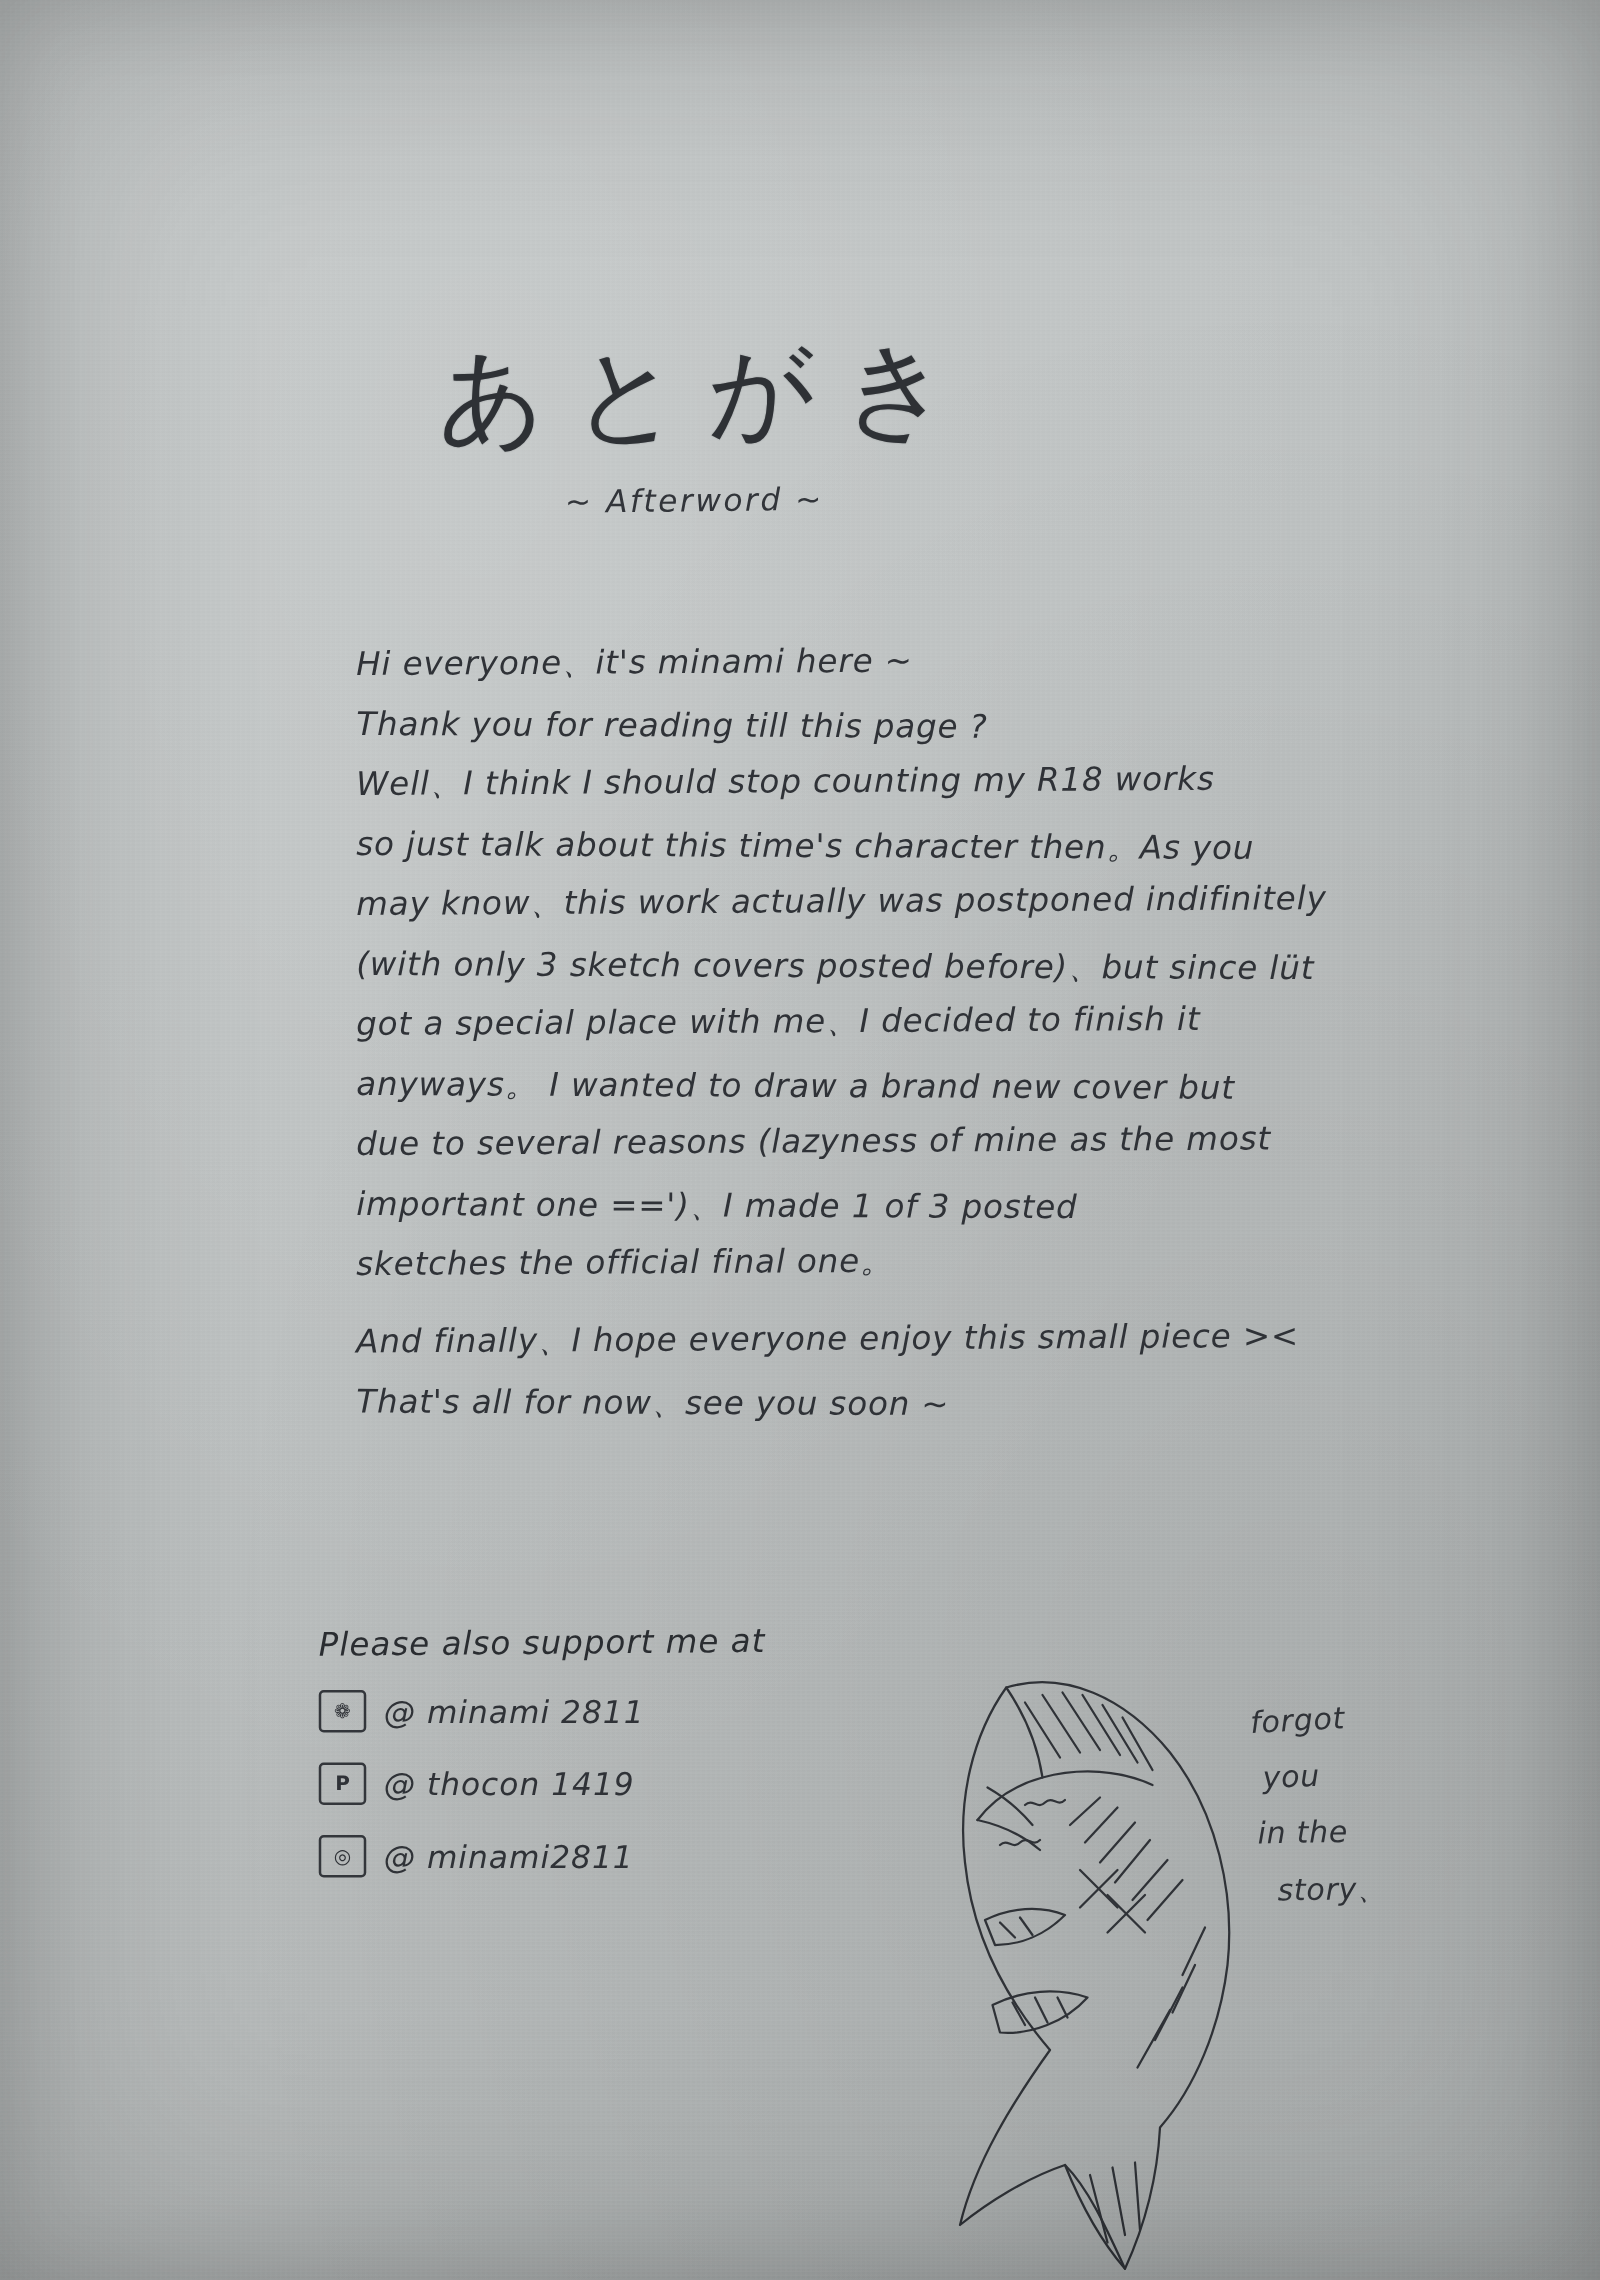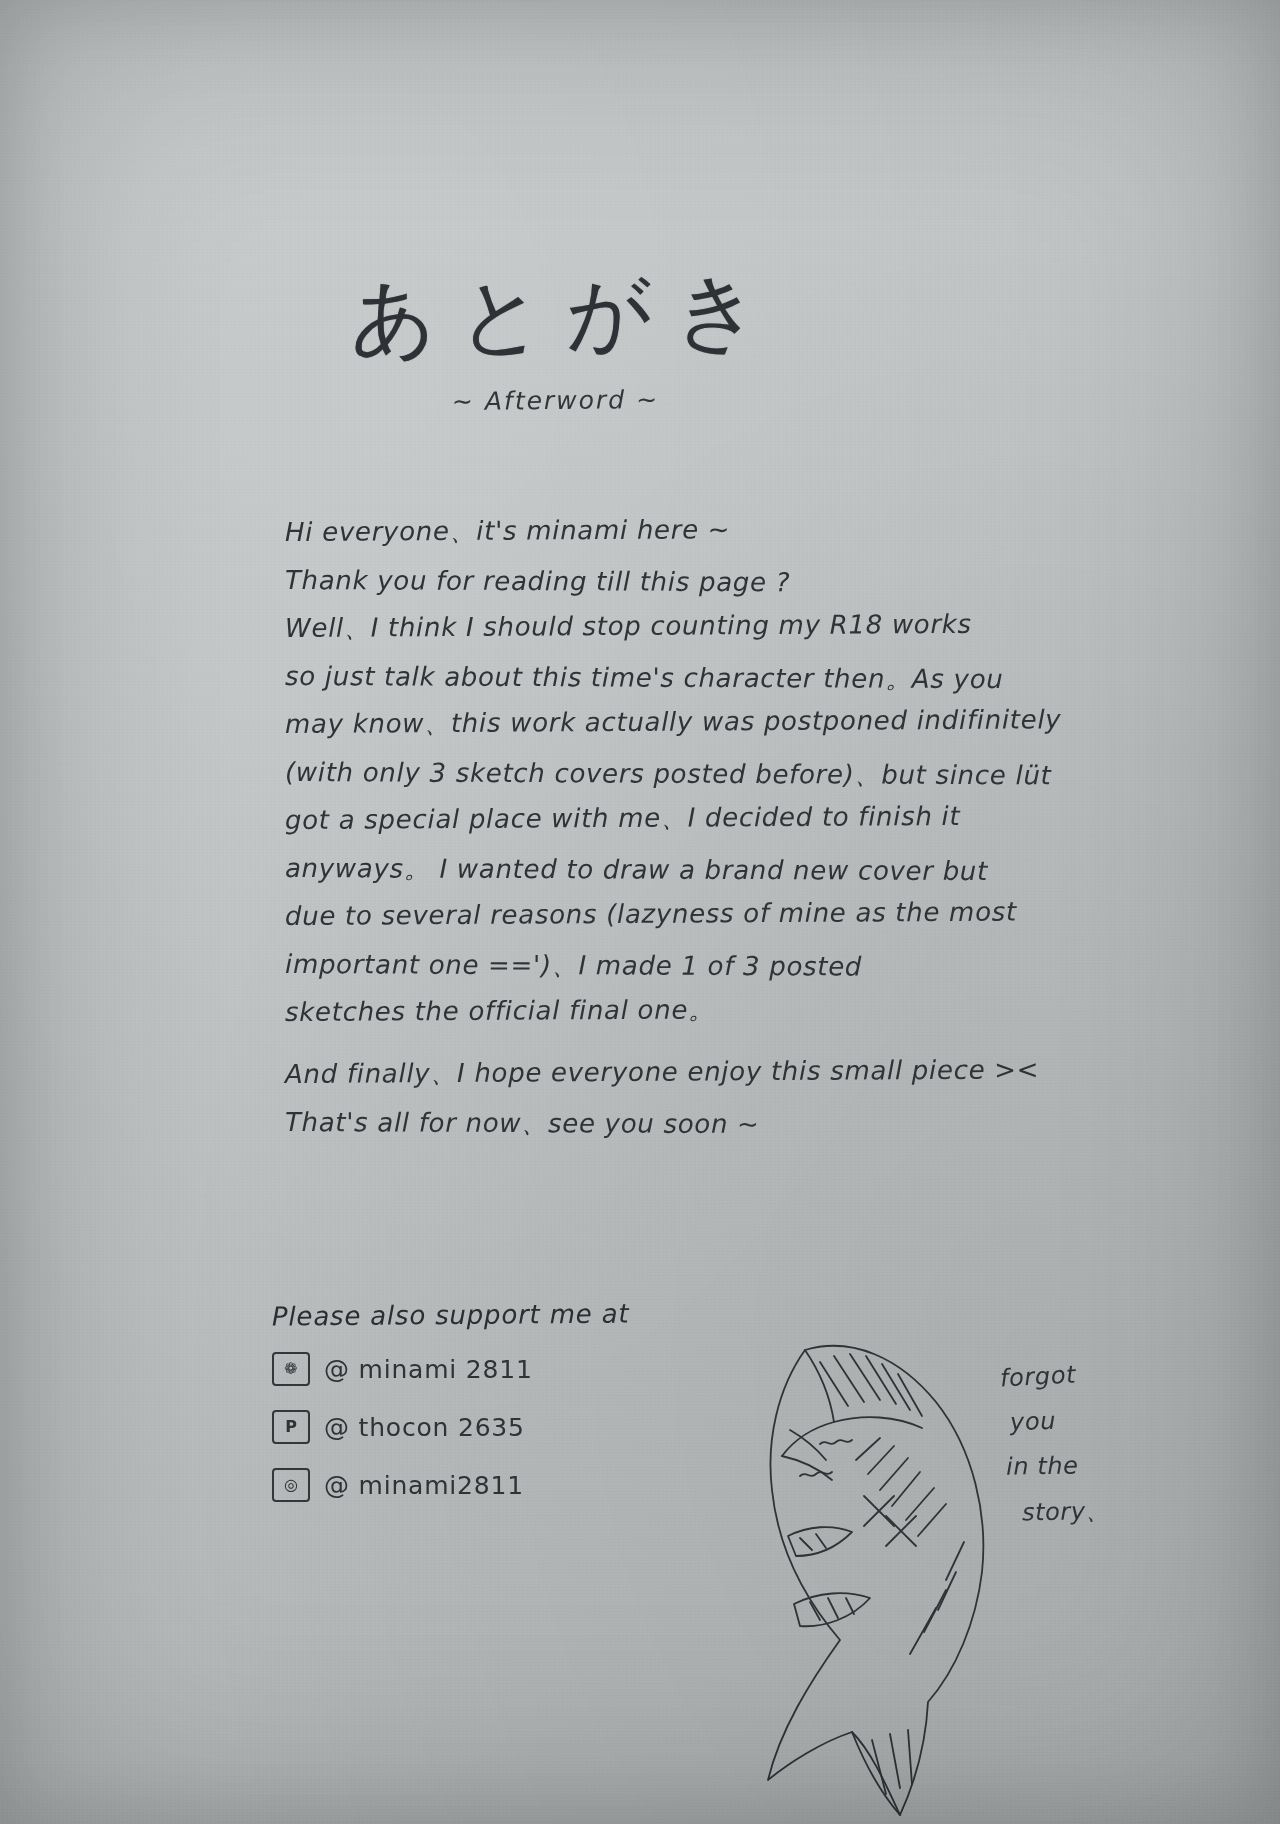--- a/index.html
+++ b/index.html
@@ -74,21 +74,21 @@
     color: #2f3237;
     white-space: pre;
     transform-origin: left center;
   }
   .line:nth-child(odd)  { transform: rotate(-0.35deg); }
   .line:nth-child(even) { transform: rotate(0.25deg); }
   .gap { height: 14px; }
 
   .support-block {
     position: absolute;
-    left: 272px;
+    left: 255px;
     top: 1300px;
   }
   .support-title {
     font-size: 26px;
     font-style: italic;
     letter-spacing: 0.8px;
     transform: rotate(-0.5deg);
     margin-bottom: 22px;
   }
   .handle-row {
@@ -106,20 +106,21 @@
     align-items: center;
     justify-content: center;
     font-size: 16px;
     line-height: 1;
     font-weight: 600;
     color: #2f3237;
     background: transparent;
   }
   .handle-text {
     font-size: 25px;
+    font-style: italic;
     letter-spacing: 0.8px;
     color: #2f3237;
   }
 
   .fish-wrap {
     position: absolute;
     left: 760px;
     top: 1310px;
     width: 300px;
     height: 520px;
@@ -172,21 +173,21 @@
   <div class="support-block">
     <div class="support-title">Please also support me at</div>
 
     <div class="handle-row">
       <span class="badge">❁</span>
       <span class="handle-text">@ minami 2811</span>
     </div>
 
     <div class="handle-row">
       <span class="badge">P</span>
-      <span class="handle-text">@ thocon 2635</span>
+      <span class="handle-text">@ thocon 1419</span>
     </div>
 
     <div class="handle-row">
       <span class="badge">◎</span>
       <span class="handle-text">@ minami2811</span>
     </div>
   </div>
 
   <div class="fish-wrap">
     <svg width="300" height="520" viewBox="0 0 300 520" fill="none" stroke="#2f3237" stroke-width="1.8" stroke-linecap="round" stroke-linejoin="round">

